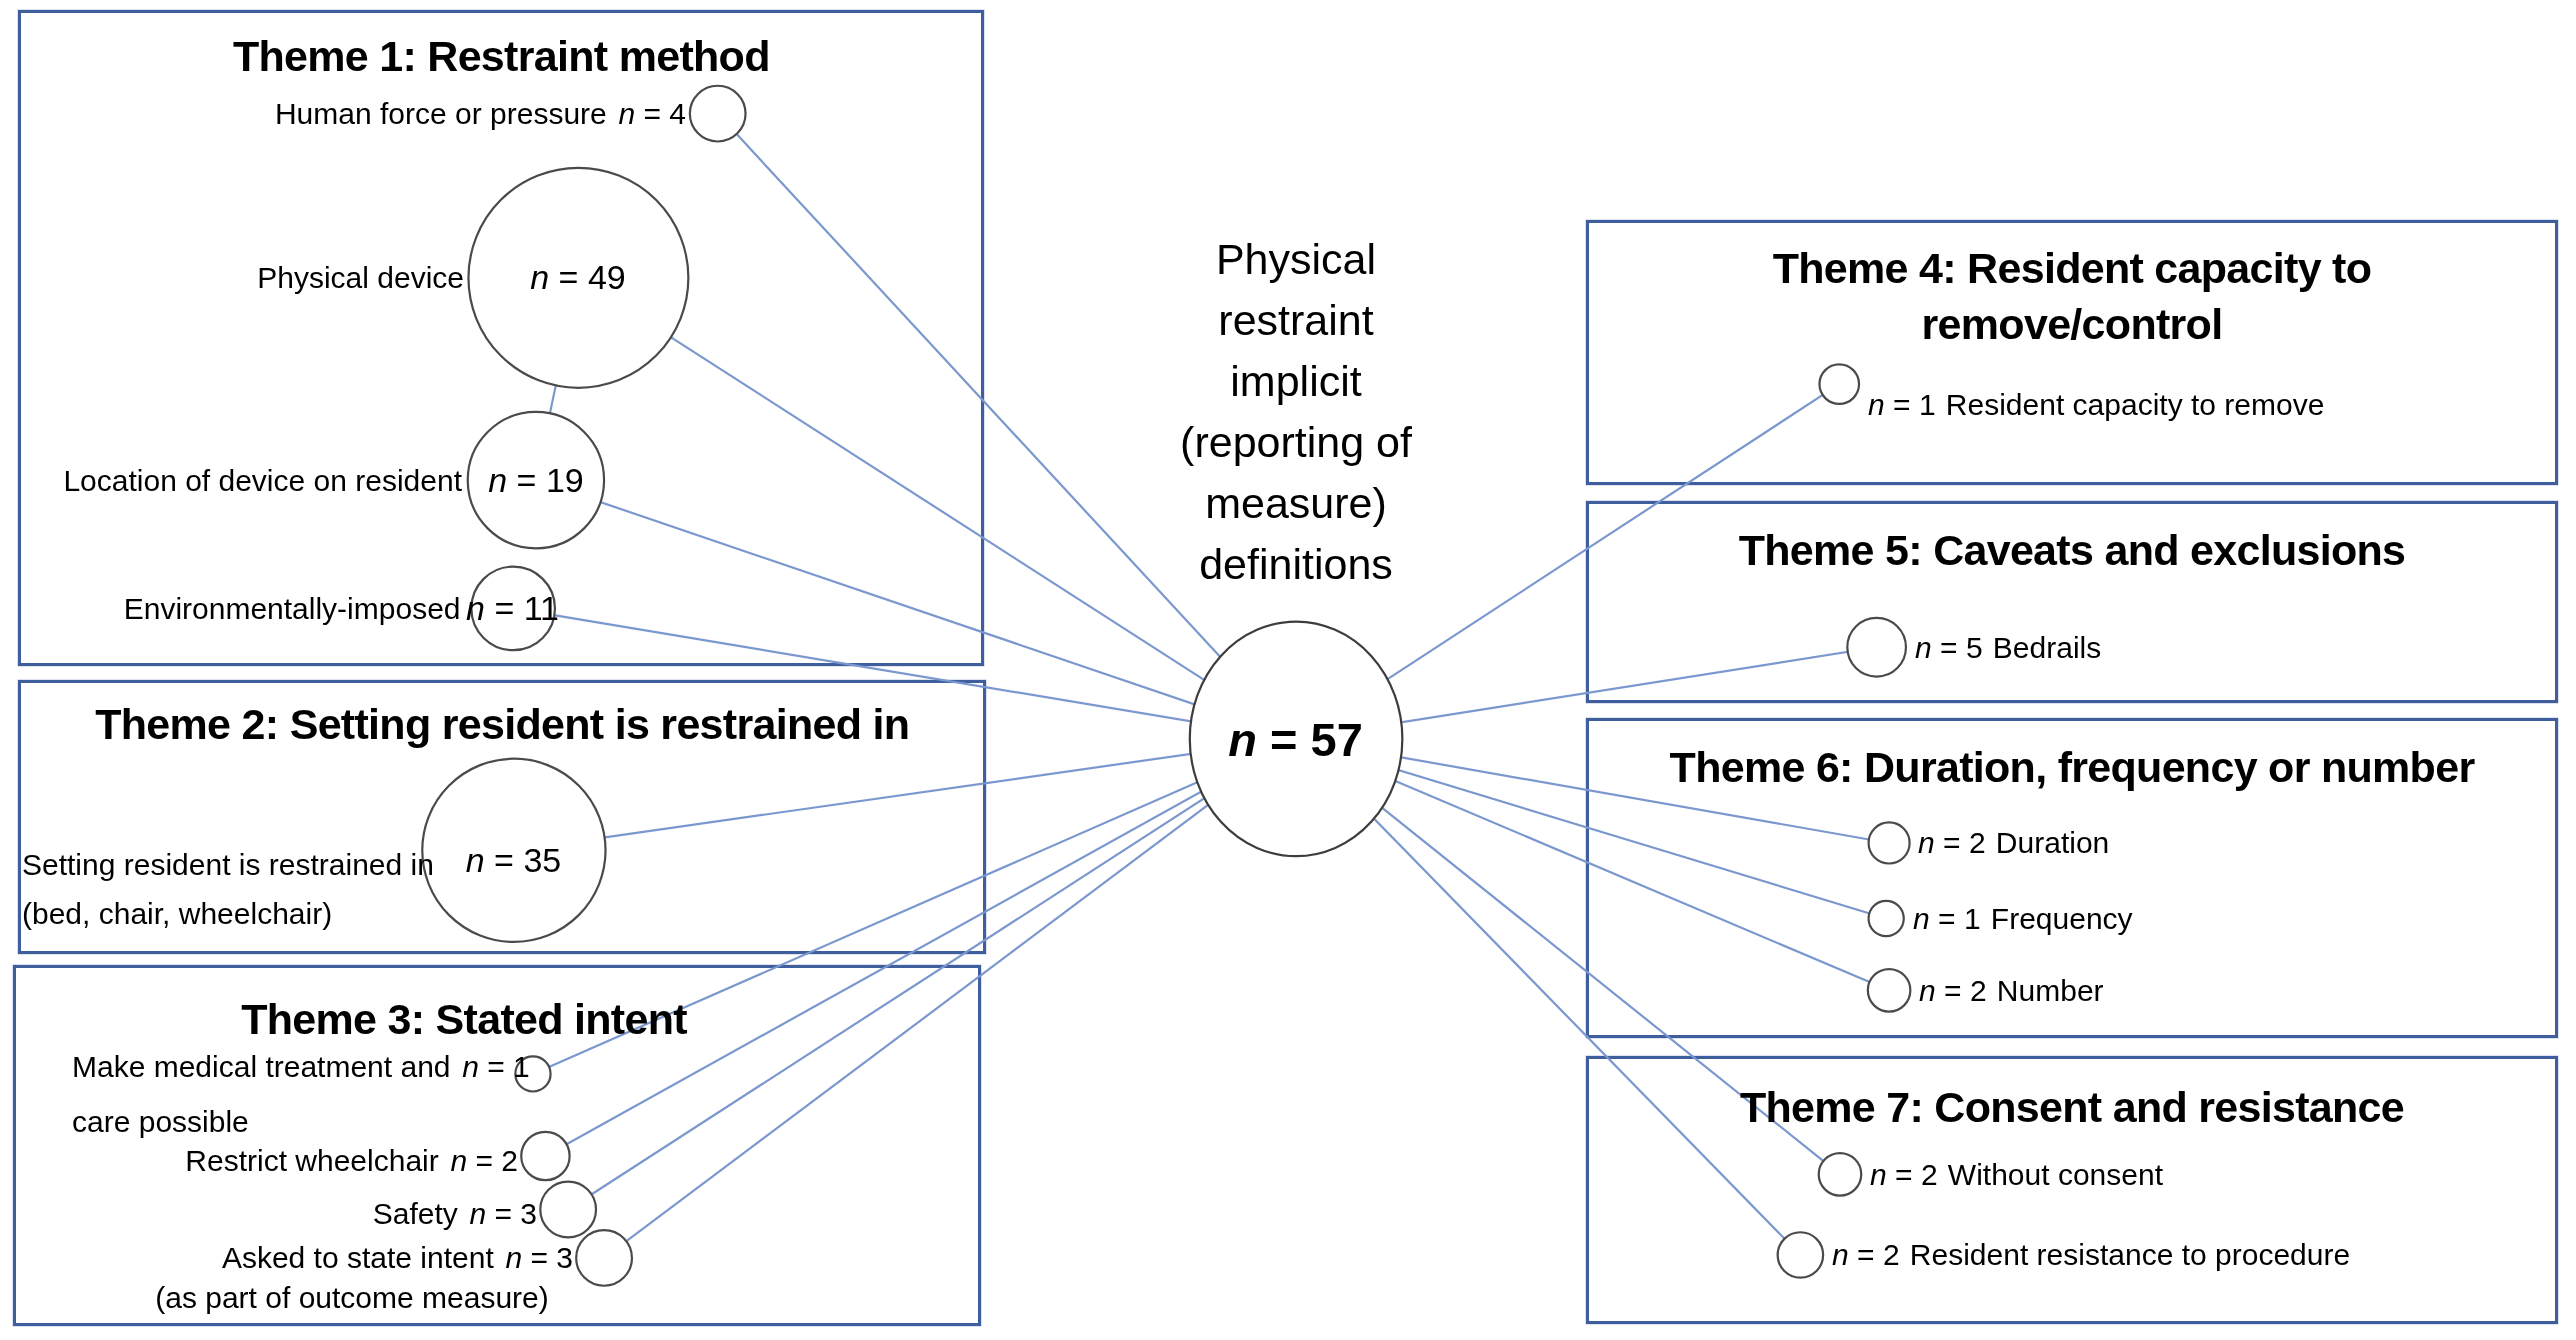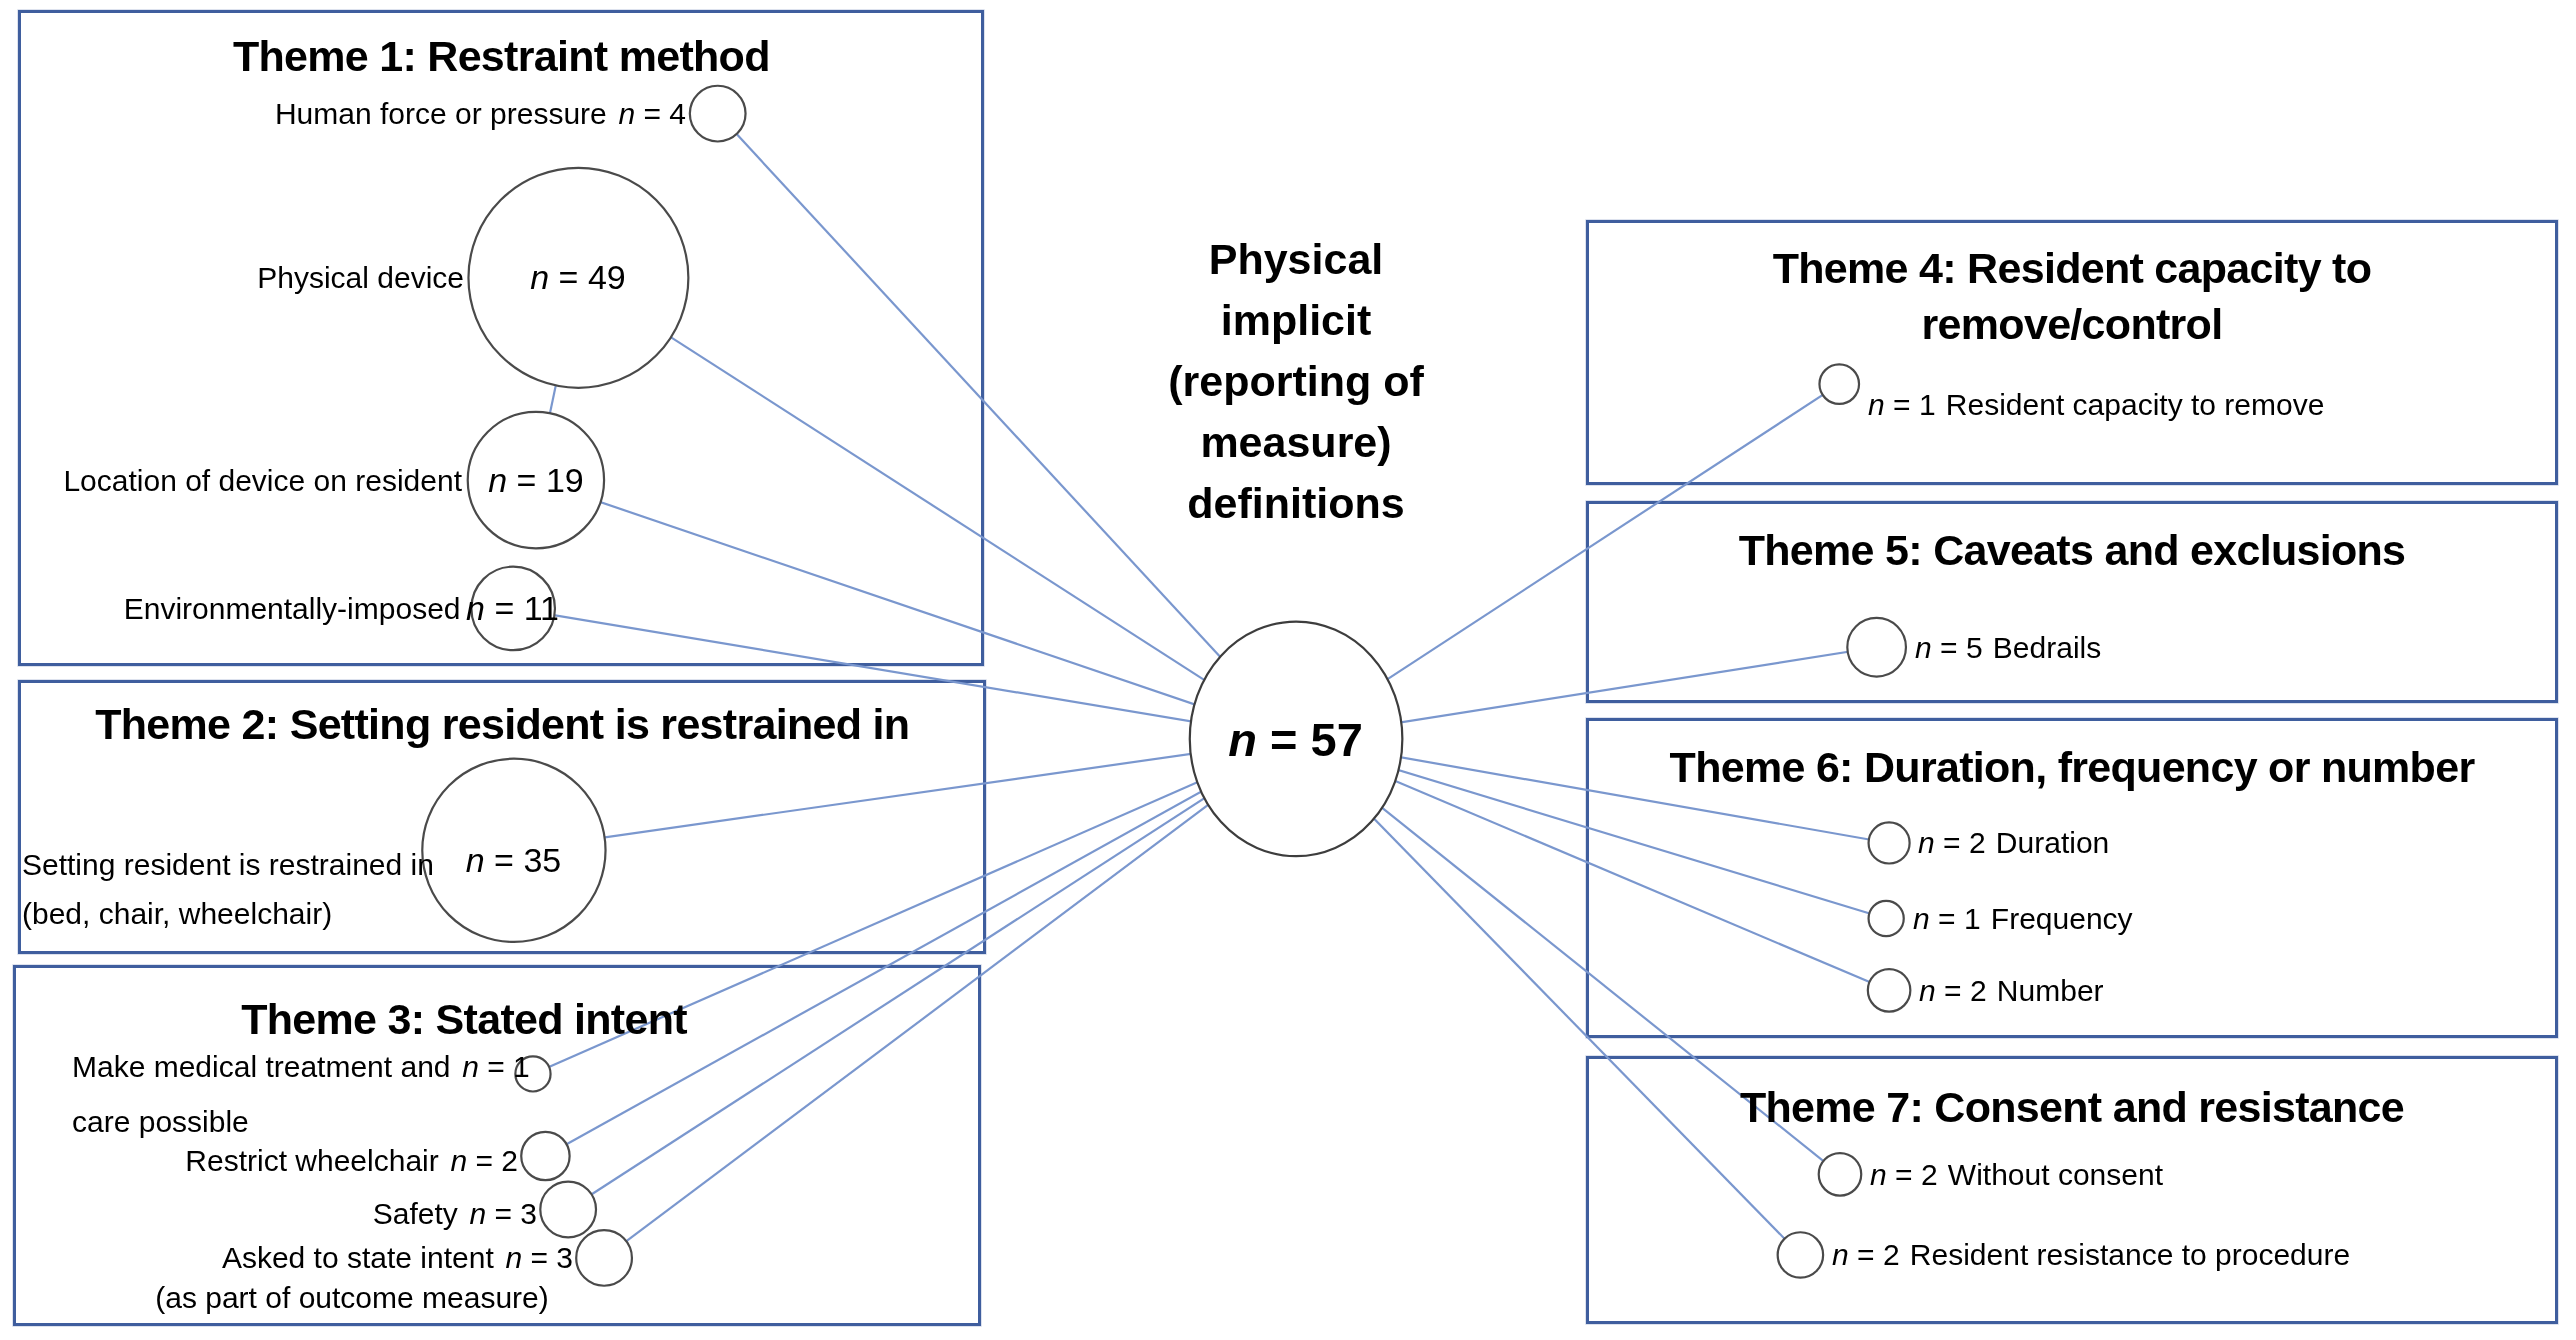--- a/index.html
+++ b/index.html
@@ -24,21 +24,21 @@
   svg.layer .hub{fill:#fff;stroke:#3d3d3d;stroke-width:3;}
 
   .lab{position:absolute;font-size:30px;line-height:35px;white-space:nowrap;z-index:30;}
   .lab .ntext{margin-left:11.7px;}
   .lab.rside .ntext{margin-left:0;margin-right:10.3px;}
   .nin{position:absolute;font-size:34px;line-height:35px;text-align:center;
        white-space:nowrap;z-index:30;}
   .ntext i{font-style:italic;}
 
   .heading{position:absolute;left:1076px;top:229px;width:440px;z-index:30;
-           font-weight:bold;font-size:43px;line-height:61px;text-align:center;}
+           font-weight:normal;font-size:43px;line-height:61px;text-align:center;}
   .hubLabel{position:absolute;left:1149px;top:713px;width:293px;z-index:30;
             font-weight:bold;font-size:47px;line-height:53px;text-align:center;}
   .talign-r{text-align:right;}
   .talign-c{text-align:center;}
 </style>
 </head>
 <body>
 
 <div id="canvas">
 
@@ -97,20 +97,21 @@
   <div class="title" style="left:1586px;top:240px;width:972px;">
     <div>Theme 4: Resident capacity to</div>
     <div>remove/control</div>
   </div>
   <div class="title" style="left:1586px;top:522px;width:972px;">Theme 5: Caveats and exclusions</div>
   <div class="title" style="left:1586px;top:739px;width:972px;">Theme 6: Duration, frequency or number</div>
   <div class="title" style="left:1586px;top:1079px;width:972px;">Theme 7: Consent and resistance</div>
 
   <div class="heading">
     <div>Physical</div>
+    <div>restraint</div>
     <div>implicit</div>
     <div>(reporting of</div>
     <div>measure)</div>
     <div>definitions</div>
   </div>
   <div class="hubLabel ntext"><i>n</i> = 57</div>
 
   <div class="lab talign-r" style="left:246px;top:96px;width:440px;">
     <span>Human force or pressure</span><span class="ntext"><i>n</i> = 4</span>
   </div>

